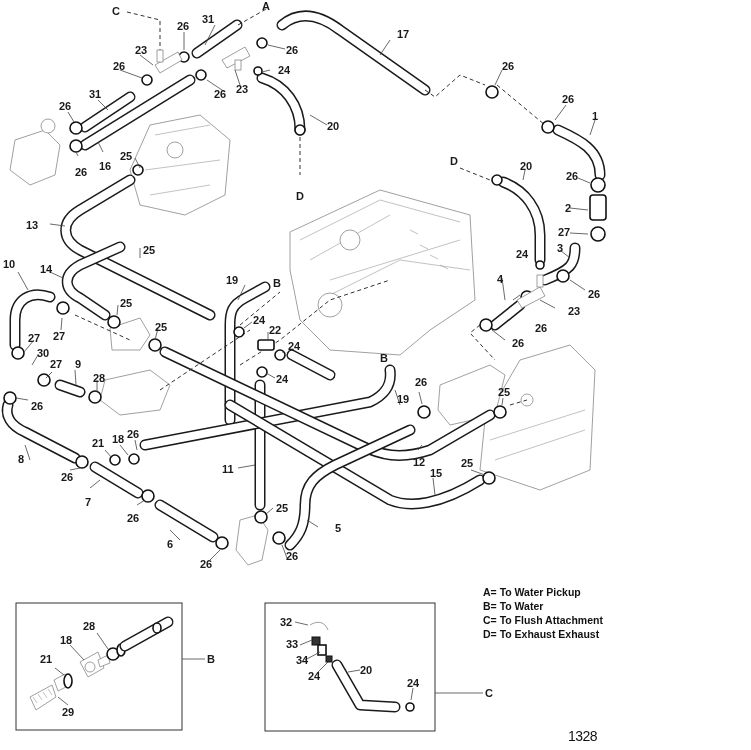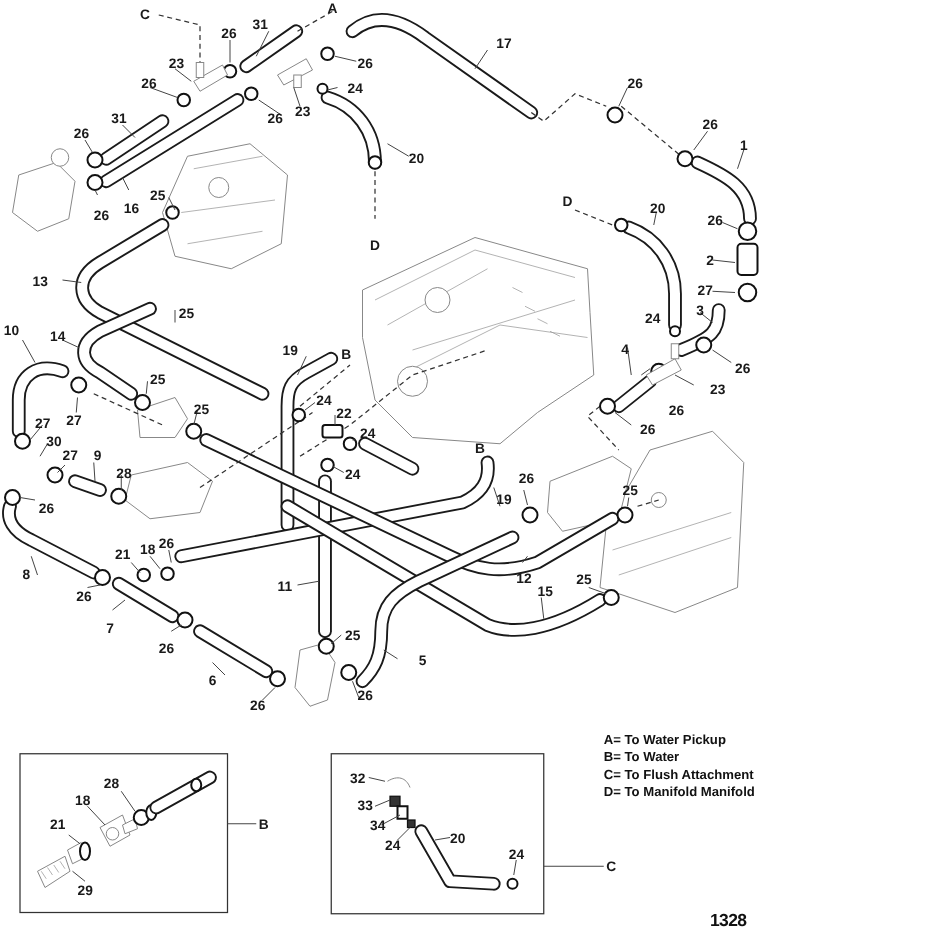--- a/index.html
+++ b/index.html
@@ -11,21 +11,21 @@
   .leader { fill:none; stroke:#444; stroke-width:0.8; }
   .dash { fill:none; stroke:#333; stroke-width:1; stroke-dasharray:4 3; }
   .clamp { fill:#fff; stroke:#111; stroke-width:1.6; }
   .clamp-dark { fill:#333; stroke:#111; stroke-width:1; }
   .part { fill:#fff; stroke:#888; stroke-width:0.8; }
   .part-line { fill:none; stroke:#999; stroke-width:0.6; }
   .callout { font-family:"Liberation Sans", sans-serif; font-weight:bold; font-size:11px; fill:#1a1a1a; }
   .legend { position:absolute; left:483px; top:565px; font-weight:bold; font-size:10.5px;
             color:#111; line-height:14px;margin-top:20px; }
   .legend div { white-space:nowrap; }
-  .figno { position:absolute; left:568px; top:728px; font-weight:bold; font-size:14px; color:#111; letter-spacing:-0.5px;text-align:center; }
+  .figno { position:absolute; left:568px; top:728px; font-weight:normal; font-size:14px; color:#111; letter-spacing:-0.5px;text-align:center; }
 </style>
 </head>
 <body>
 
 <svg id="diagram" viewBox="0 0 751 750" xmlns="http://www.w3.org/2000/svg">
 
   <g>
     <path class="part" d="M290,232 L380,190 L470,215 L472,250 L475,300 L430,330 L400,355 L330,350 L300,320 L290,270 Z"></path>
     <path class="part-line" d="M300,240 L380,200 L460,222 M310,260 L390,215 M330,280 L460,240 M320,300 L400,260 L470,270"></path>
     <circle class="part" cx="350" cy="240" r="10"></circle>
@@ -395,16 +395,16 @@
     <text class="callout" x="308" y="680">24</text>
     <text class="callout" x="360" y="674">20</text>
     <text class="callout" x="407" y="687">24</text>
   </g>
 </svg>
 
 <div class="legend">
   <div>A= To Water Pickup</div>
   <div>B= To Water</div>
   <div>C= To Flush Attachment</div>
-  <div>D= To Manifold Manifold</div>
+  <div>D= To Exhaust Exhaust</div>
 </div>
 
 <div class="figno">1328</div>
 
 </body></html>

